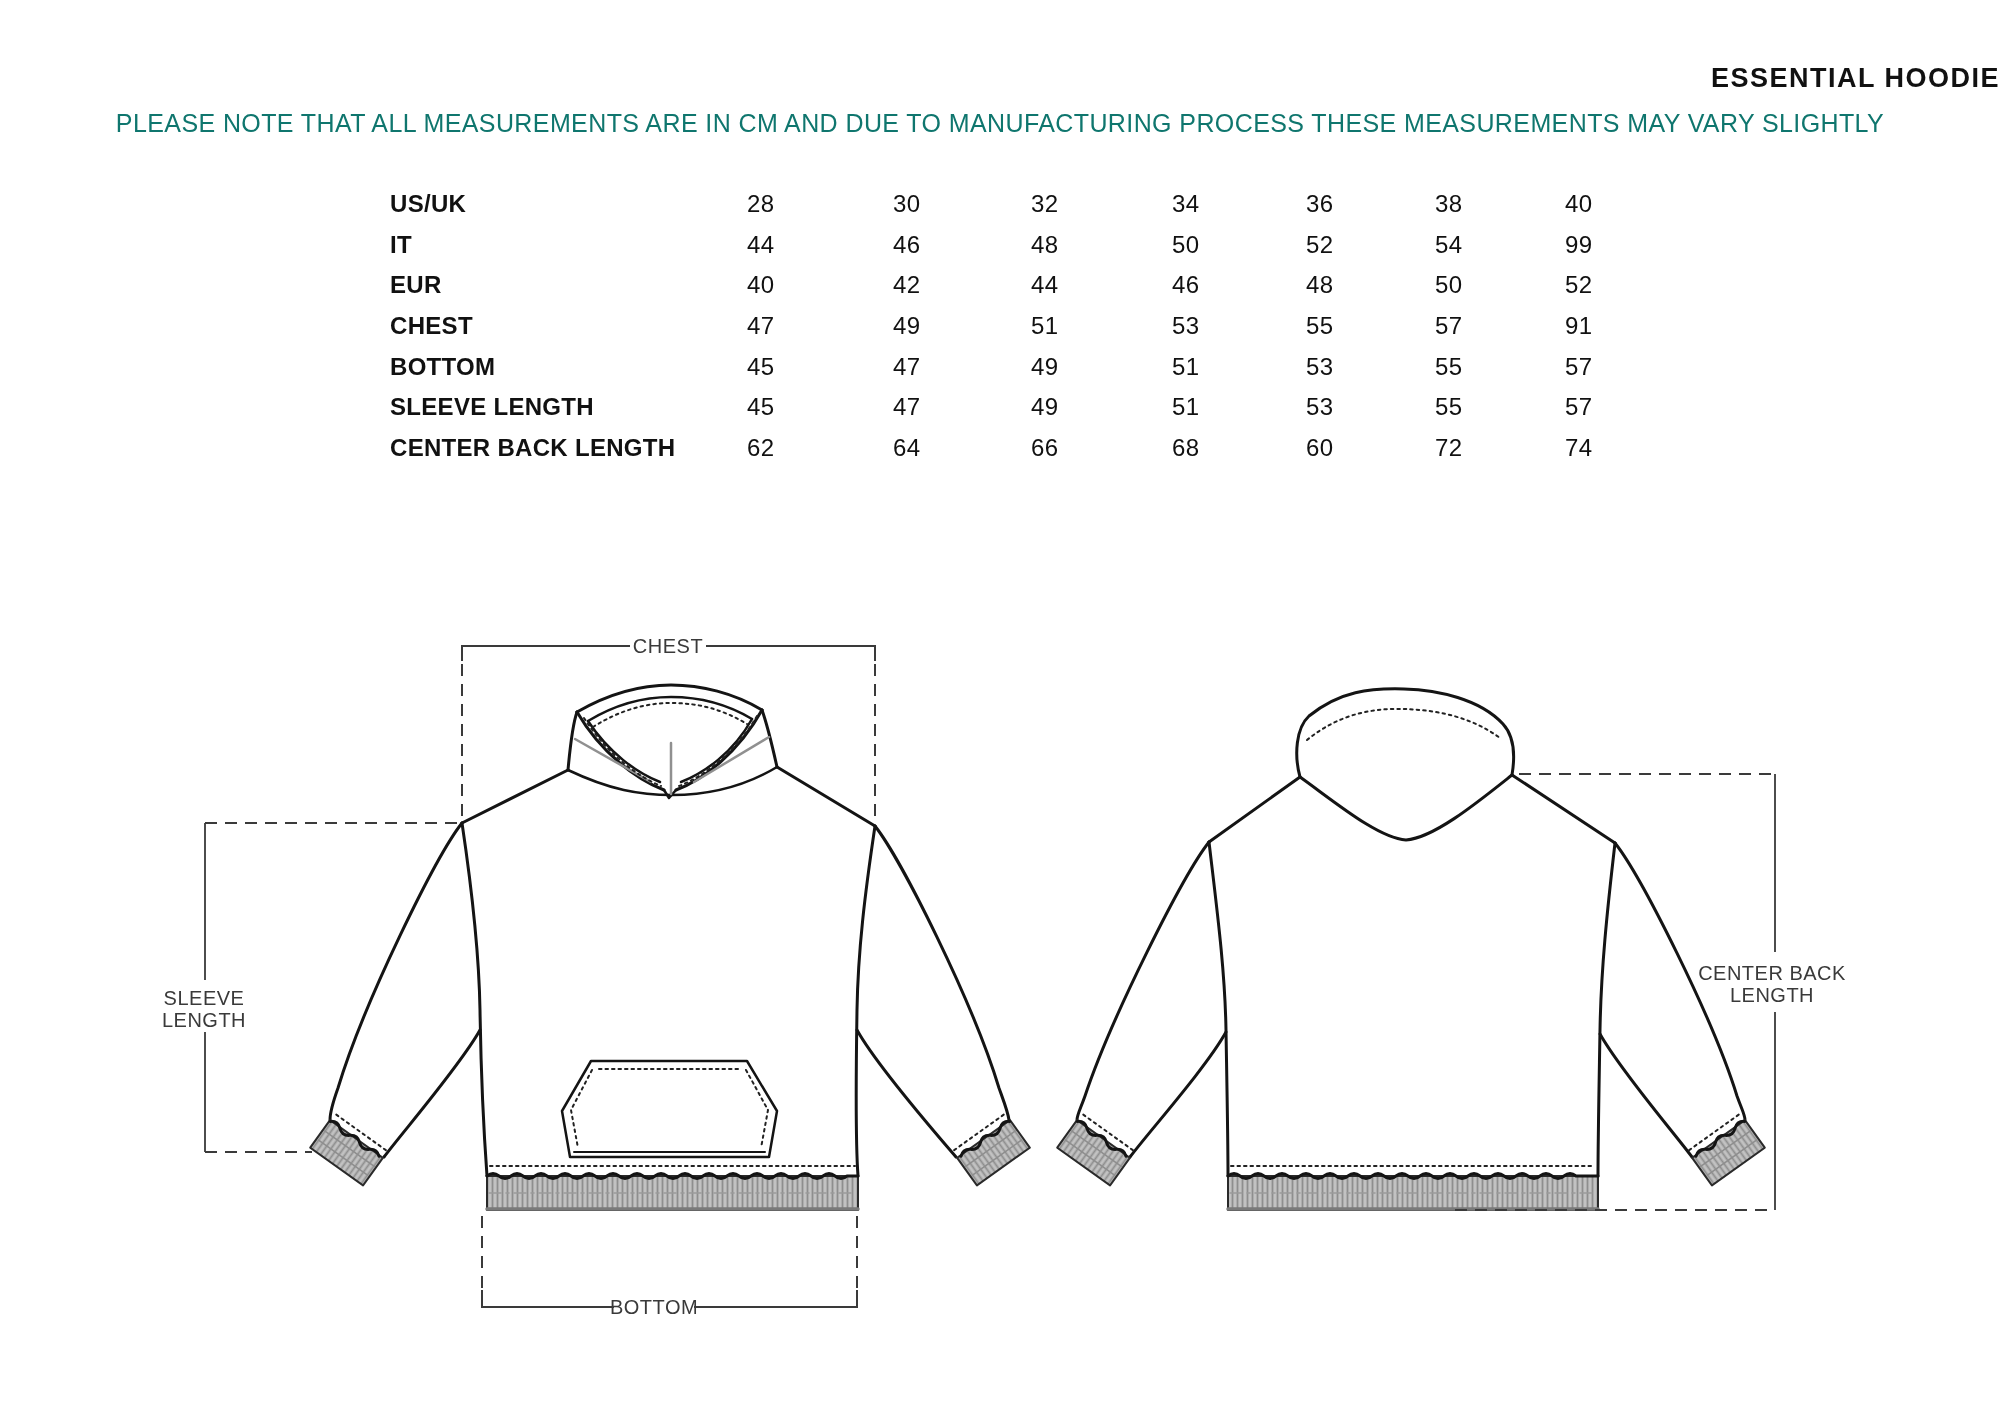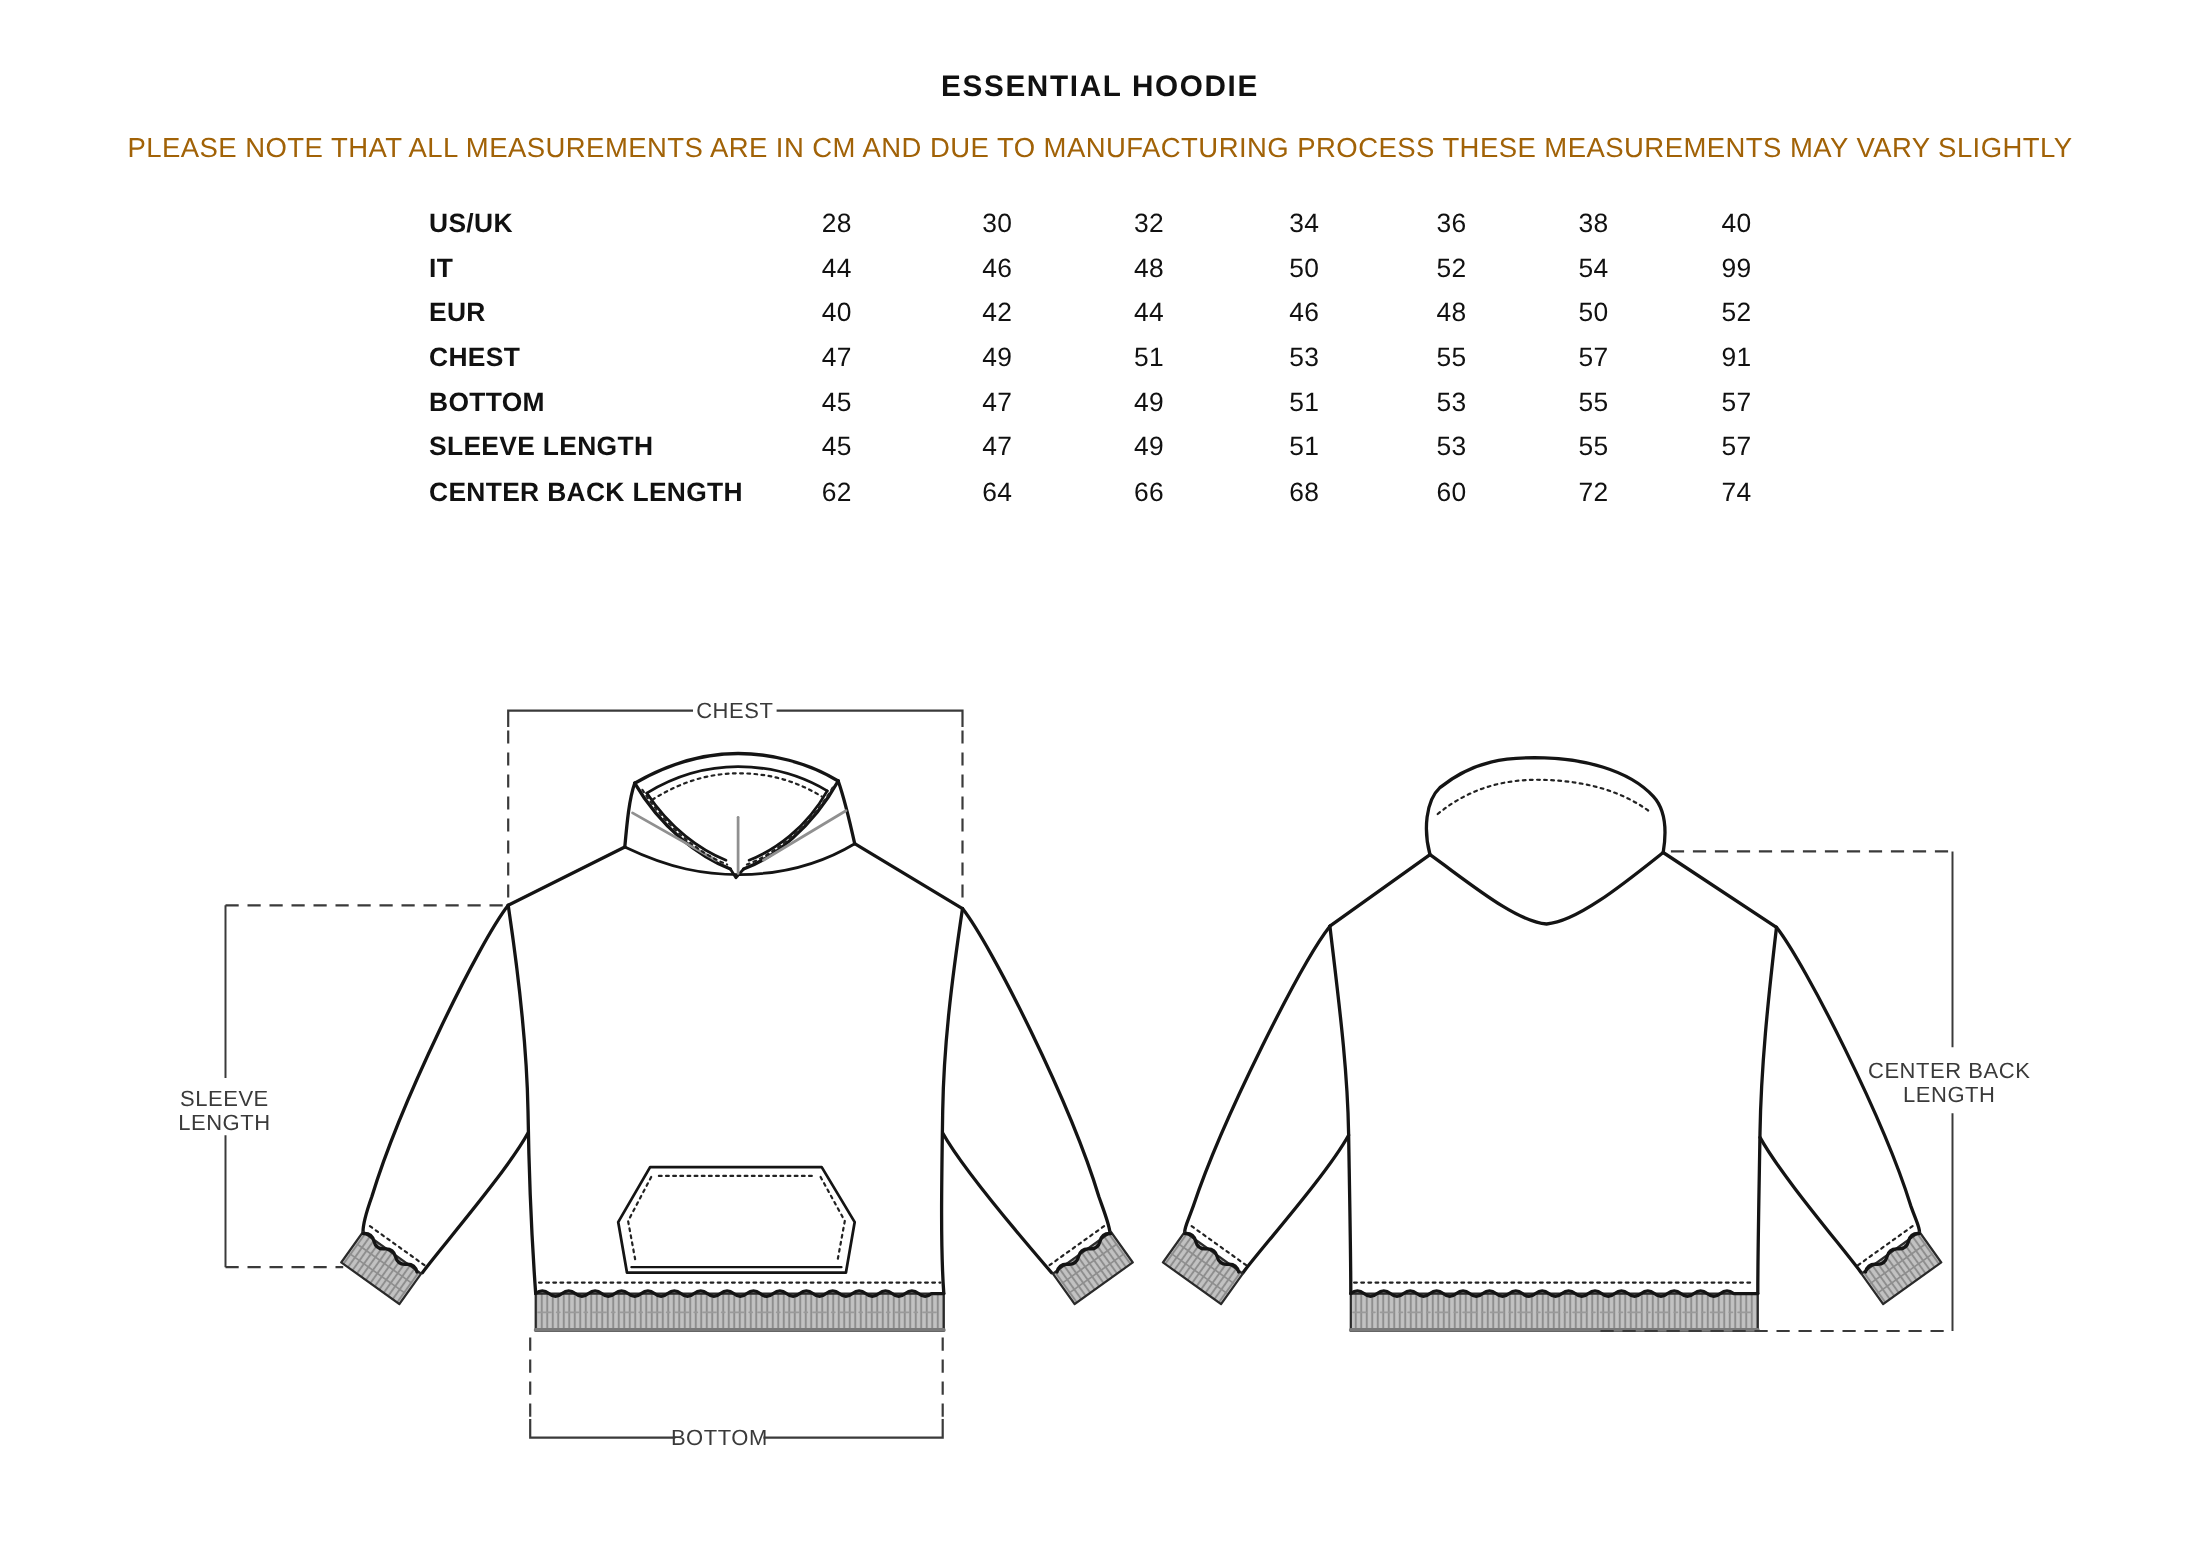--- a/index.html
+++ b/index.html
@@ -2,25 +2,25 @@
 <html><head>
 <meta charset="utf-8">
 <style>
   html,body{margin:0;padding:0;background:#ffffff;}
   .page{
     position:relative;width:2000px;height:1414px;background:#ffffff;overflow:hidden;
     font-family:"Liberation Sans","DejaVu Sans",sans-serif;color:#111;
   }
   .title{
     position:absolute;top:63px;left:0;right:0;margin:0;
-    text-align:center;font-size:27px;font-weight:bold;letter-spacing:1.5px;
+    text-align:right;font-size:27px;font-weight:bold;letter-spacing:1.5px;
   }
   .note{
-    position:absolute;top:109px;left:0;right:0;margin:12px;
-    text-align:center;font-size:25px;font-weight:normal;letter-spacing:0.4px;color:#a16207;
+    position:absolute;top:109px;left:0;right:0;margin:0;
+    text-align:center;font-size:25px;font-weight:normal;letter-spacing:0.4px;color:#0f766e;
   }
   .size-table{
     position:absolute;left:390px;top:184px;font-size:24px;letter-spacing:0.3px;
   }
   .trow{
     display:grid;
     grid-template-columns:357px 146px 138px 141px 134px 129px 130px 135px;
     height:40.6px;align-items:center;
   }
   .cell{white-space:nowrap;}

